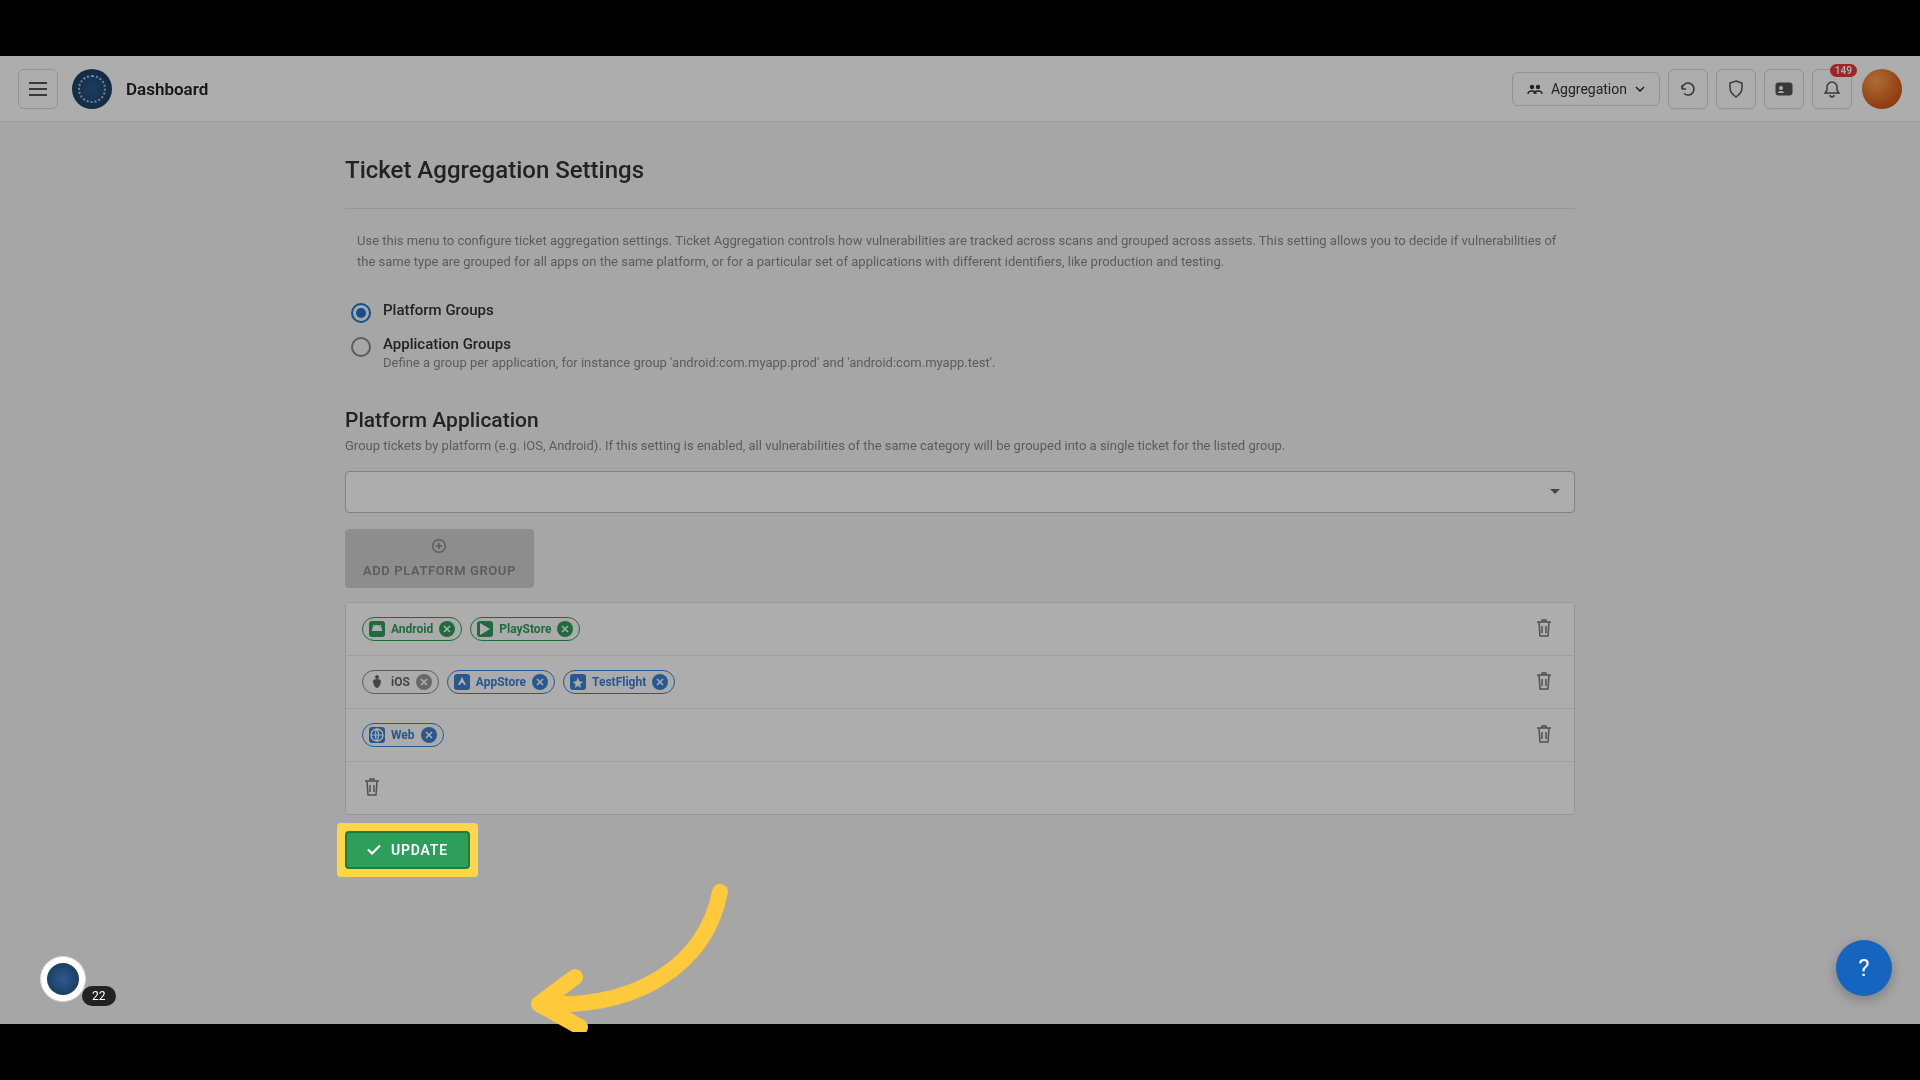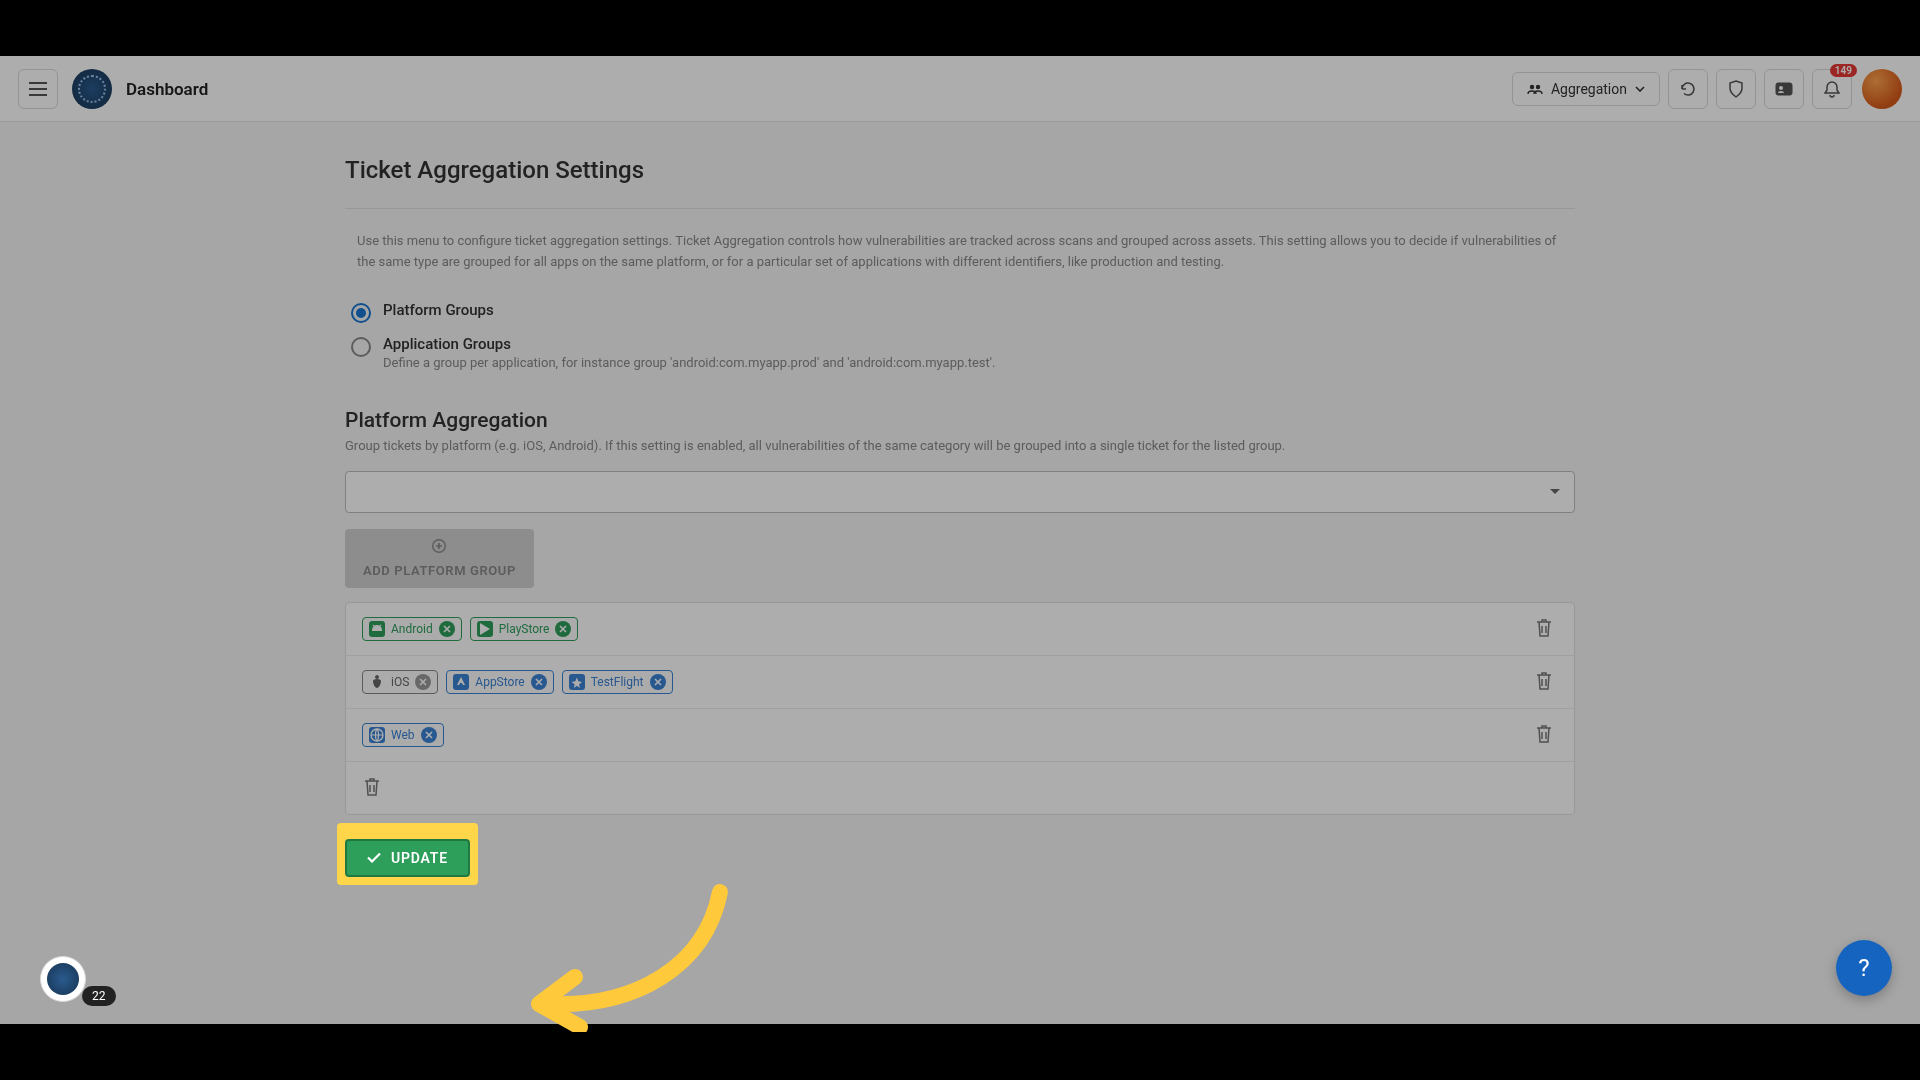--- a/index.html
+++ b/index.html
@@ -193,24 +193,24 @@
     align-items: center;
     padding: 14px 16px;
     border-bottom: 1px solid #ececec;
   }
   .group-row:last-child { border-bottom: none; }
   .chips { display: flex; gap: 8px; flex: 1; }
   .chip {
     display: inline-flex;
     align-items: center;
     gap: 6px;
-    border-radius: 4px;
+    border-radius: 12px;
     padding: 3px 6px 3px 6px;
     font-size: 12px;
-    font-weight: 400;
+    font-weight: 700;
   }
   .chip-green { border: 1px solid #2e9e5b; color: #2e9e5b; background: #fdfdfd; }
   .chip-blue  { border: 1px solid #3b82d4; color: #3b82d4; background: #fdfdfd; }
   .chip-gray  { border: 1px solid #888; color: #666; background: #fdfdfd; }
   .chip-icon {
     width: 16px; height: 16px;
     border-radius: 3px;
     display: flex; align-items: center; justify-content: center;
     font-size: 10px;
     color: #fff;
@@ -253,21 +253,20 @@
     gap: 10px;
     background: #2e9e5b;
     border: 2px solid #1f7a42;
     border-radius: 4px;
     padding: 9px 20px;
     color: #fff;
     font-size: 14px;
     font-weight: 600;
     letter-spacing: 0.8px;
     cursor: pointer;
-    margin-top: 8px;
   }
   .arrow-annot {
     position: absolute;
     left: 525px;
     top: 826px;
     width: 210px;
     height: 150px;
     z-index: 101;
     pointer-events: none;
   }
@@ -379,21 +378,21 @@
       </div>
     </div>
     <div class="radio-row">
       <div class="radio-outer"></div>
       <div>
         <div class="radio-label">Application Groups</div>
         <div class="radio-sub">Define a group per application, for instance group 'android:com.myapp.prod' and 'android:com.myapp.test'.</div>
       </div>
     </div>
 
-    <div class="subheader">Platform Aggregation</div>
+    <div class="subheader">Platform Application</div>
     <div class="subdesc">Group tickets by platform (e.g. iOS, Android). If this setting is enabled, all vulnerabilities of the same category will be grouped into a single ticket for the listed group.</div>
 
     <div class="select-box">
       <svg width="10" height="5" viewBox="0 0 10 5">
           <path d="M0 0l5 5 5-5z" fill="currentColor"></path>
         </svg>
     </div>
 
     <div class="add-btn">
       <svg width="14" height="14" viewBox="0 0 14 14">

